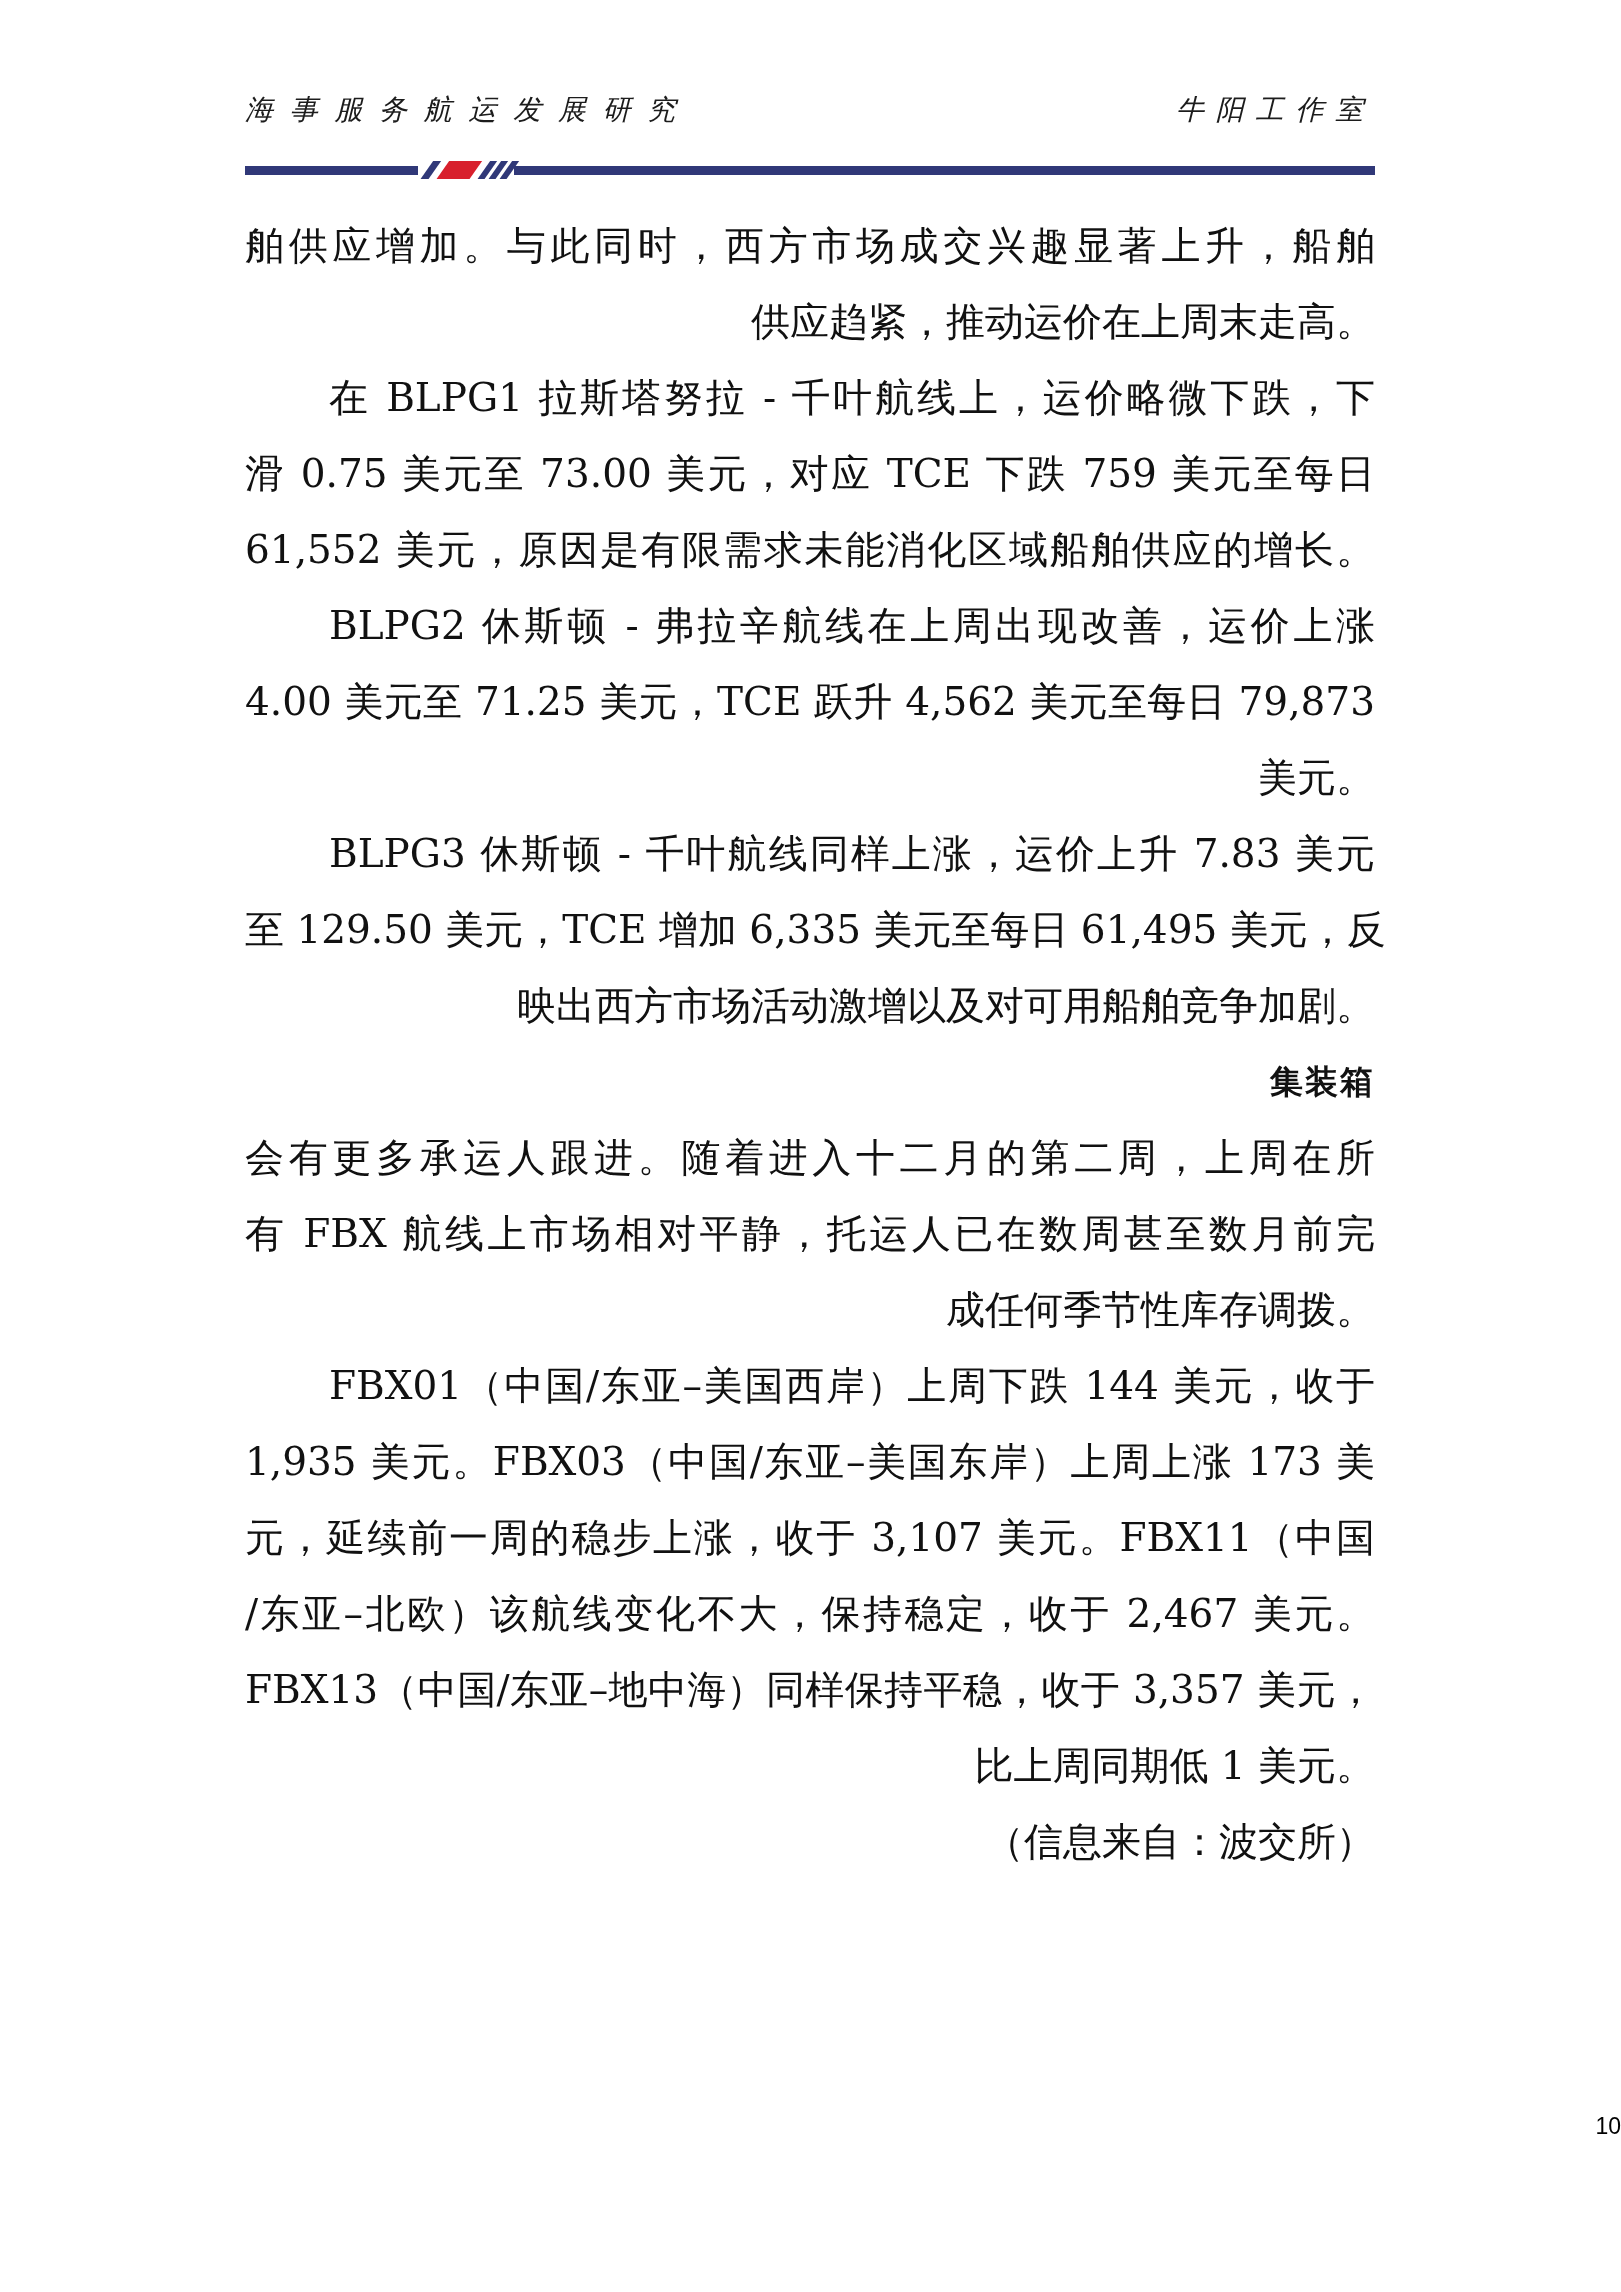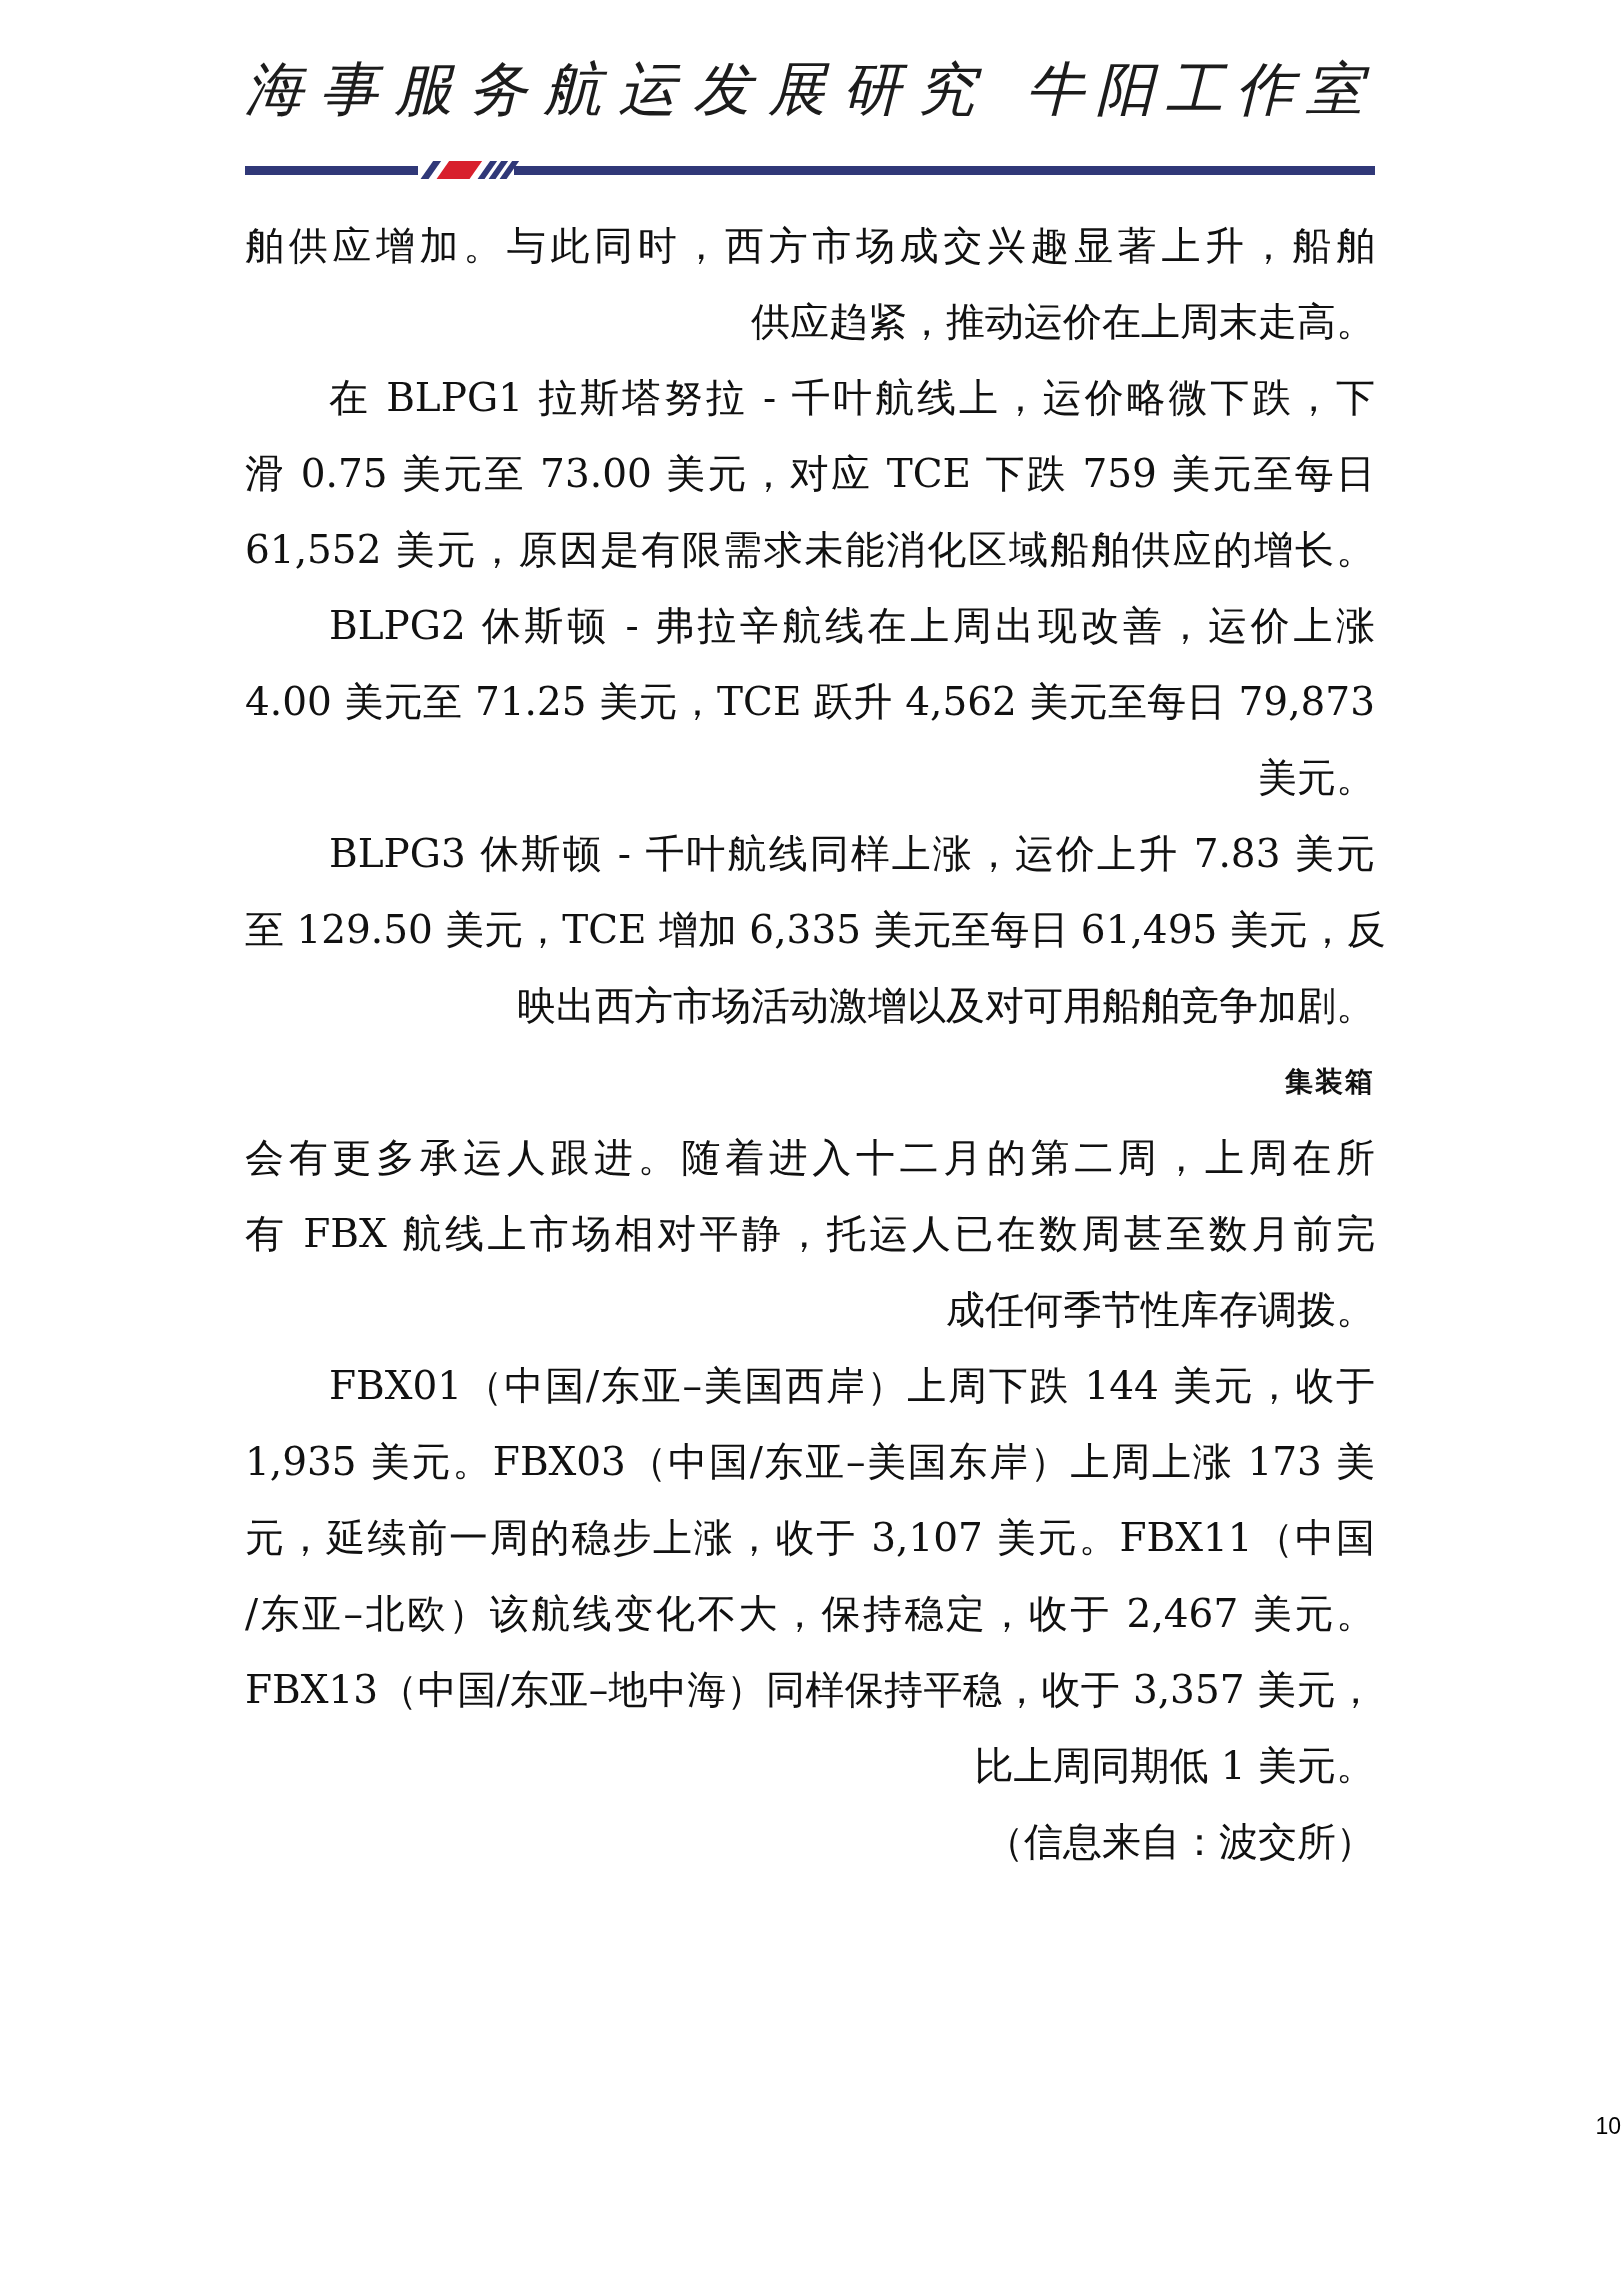--- a/index.html
+++ b/index.html
@@ -27,21 +27,21 @@
     top: 51px;
     height: 78px;
     display: flex;
     justify-content: space-between;
     align-items: flex-end;
   }
   .header-title {
     font-family: "DejaVu Serif", serif;
     font-style: italic;
     font-weight: 400;
-    font-size: 58px;
+    font-size: 28px;
     color: #1c1c1c;
     white-space: nowrap;
   }
   .header-title.left  { letter-spacing: 16.7px; }
   .header-title.right { letter-spacing: 11.8px; }
 
   
   .rule {
     position: absolute;
     left: 245px;
@@ -84,21 +84,21 @@
     white-space: nowrap;
     color: var(--ink);
   }
   .line.justify { text-align: justify; text-align-last: justify; }
   .line.left    { text-align: right; }
   .line.right   { text-align: right; }
   .line.indent  { padding-left: 84px; }
   .line.heading {
     font-family: "Liberation Sans", "DejaVu Sans", sans-serif;
     font-weight: 700;
-    font-size: 28px;
+    font-size: 33px;
     letter-spacing: 2px;
   }
 
   
   .page-number {
     position: absolute;
     left: 0;
     top: 2113px;
     width: 100%;
     text-align: right;

